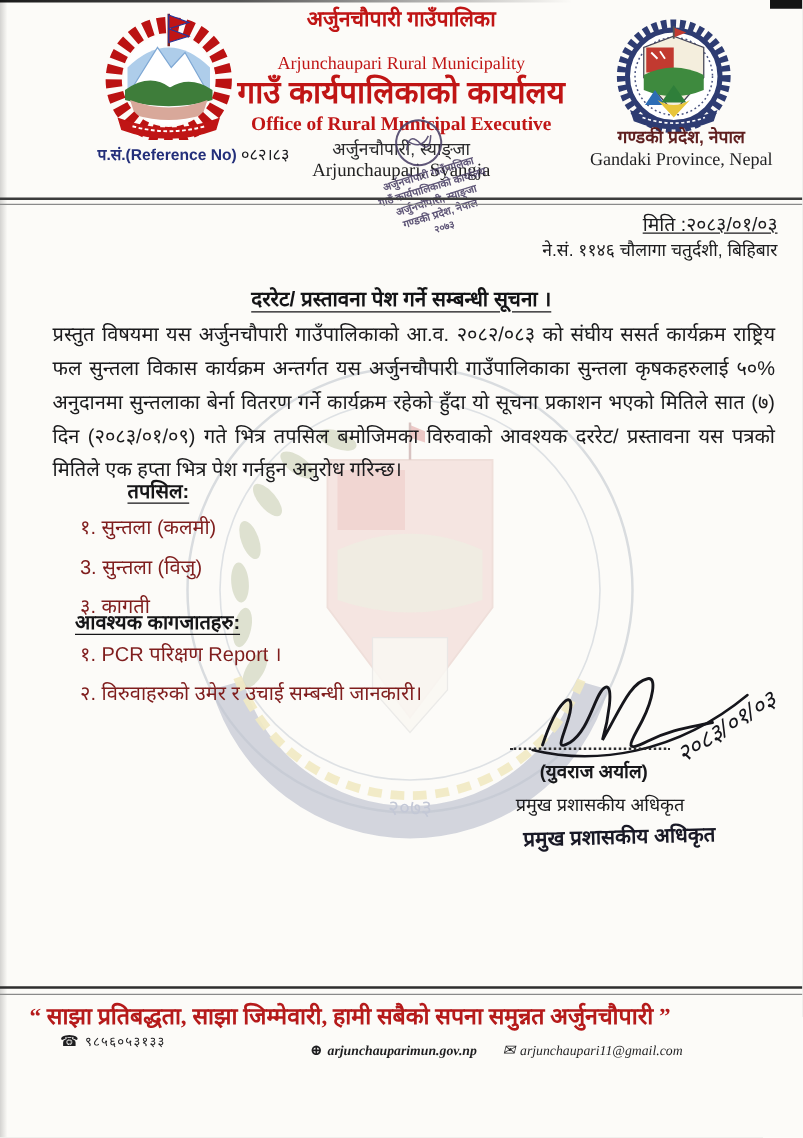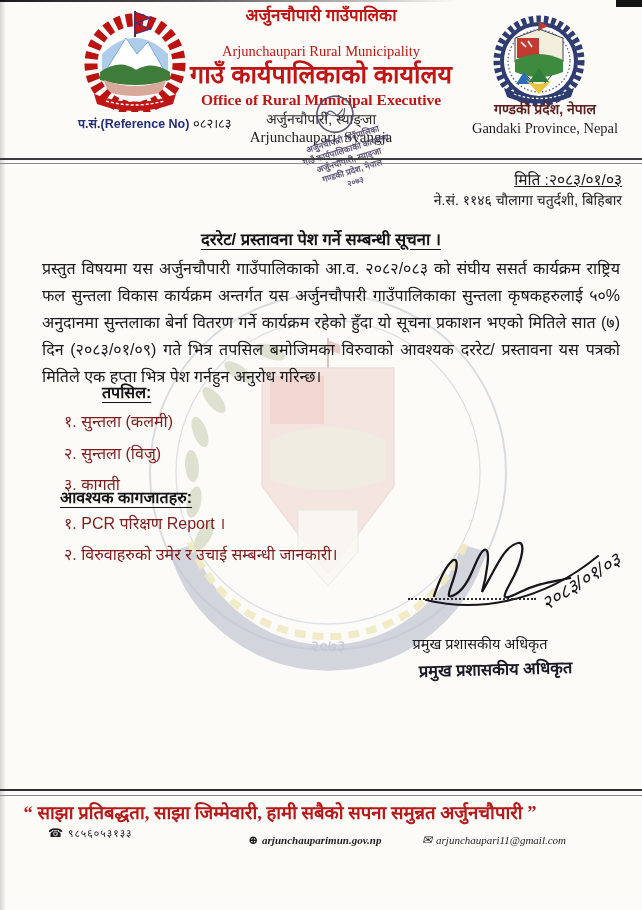--- a/index.html
+++ b/index.html
@@ -61,21 +61,21 @@
   
   .watermark{left:142px;top:280px;opacity:.30;pointer-events:none;}
 
   
   .rule-footer{left:0;top:789px;width:642px;height:4px;border-top:2px solid #2e2e2e;border-bottom:1px solid #8a8a8a;}
   .quote{left:0;top:799px;width:560px;text-align:center;font-size:18.5px;font-weight:bold;color:#b51a1a;font-family:"Liberation Serif","DejaVu Serif",serif;}
   .contact{font-size:11px;color:#1e1e20;white-space:nowrap;}
   .contact .ic{font-size:12px;margin-right:4px;}
   .contact-phone{left:48px;top:826px;font-size:10.5px;letter-spacing:1px;}
   .contact-web{left:248px;top:833px;font-weight:bold;font-style:italic;font-family:"Liberation Serif","DejaVu Serif",serif;}
-  .contact-email{left:422px;top:833px;font-style:italic;font-family:"Liberation Serif","DejaVu Serif",serif;}
+  .contact-email{left:402px;top:833px;font-style:italic;font-family:"Liberation Serif","DejaVu Serif",serif;}
 </style>
 </head>
 <body>
 
 <div class="page">
 
   <div class="abs scan-top"></div>
   <div class="abs scan-corner"></div>
   <div class="abs scan-left"></div>
 
@@ -171,33 +171,34 @@
   <div class="abs dateline2">ने.सं. ११४६ चौलागा चतुर्दशी, बिहिबार</div>
 
   <div class="abs subject">
     <span>दररेट/ प्रस्तावना पेश गर्ने सम्बन्धी सूचना ।</span>
   </div>
 
   <div class="abs bodypara">प्रस्तुत विषयमा यस अर्जुनचौपारी गाउँपालिकाको आ.व. २०८२/०८३ को संघीय ससर्त कार्यक्रम राष्ट्रिय फल सुन्तला विकास कार्यक्रम अन्तर्गत यस अर्जुनचौपारी गाउँपालिकाका सुन्तला कृषकहरुलाई ५०% अनुदानमा सुन्तलाका बेर्ना वितरण गर्ने कार्यक्रम रहेको हुँदा यो सूचना प्रकाशन भएको मितिले सात (७) दिन (२०८३/०१/०९) गते भित्र तपसिल बमोजिमका विरुवाको आवश्यक दररेट/ प्रस्तावना यस पत्रको मितिले एक हप्ता भित्र पेश गर्नहुन अनुरोध गरिन्छ।</div>
 
   <div class="abs sec-heading" style="left:60px;top:381px;margin-left:42px;">तपसिल:</div>
   <div class="abs list-item" style="left:64px;top:410px;">१. सुन्तला (कलमी)</div>
-  <div class="abs list-item" style="left:64px;top:442px;">२. सुन्तला (विजु)</div>
+  <div class="abs list-item" style="left:64px;top:442px;">3. सुन्तला (विजु)</div>
   <div class="abs list-item" style="left:64px;top:473px;">३. कागती</div>
 
   <div class="abs sec-heading" style="left:60px;top:486px;">आवश्यक कागजातहरु:</div>
   <div class="abs list-item" style="left:64px;top:512px;">१. PCR परिक्षण Report ।</div>
   <div class="abs list-item" style="left:64px;top:543px;">२. विरुवाहरुको उमेर र उचाई सम्बन्धी जानकारी।</div>
 
   <svg class="abs sig-svg" width="185" height="75" viewBox="0 0 185 75">
     <path d="M14,58 C26,22 40,12 36,32 C32,50 22,64 36,56 C52,46 56,16 64,12 C72,8 66,40 62,54 C76,30 84,8 98,5 C106,3 102,22 94,38 C86,54 76,66 98,55 C118,45 132,44 150,40" fill="none" stroke="#16161c" stroke-width="2.3" stroke-linecap="round"></path>
     <path d="M6,62 C55,74 120,66 178,18" fill="none" stroke="#16161c" stroke-width="2" stroke-linecap="round"></path>
   </svg>
   <div class="abs sig-date">२०८३/०१/०३</div>
   <div class="abs sig-dots"></div>
+  <div class="abs sig-name">(युवराज अर्याल)</div>
   <div class="abs sig-title">प्रमुख प्रशासकीय अधिकृत</div>
   <div class="abs sig-stamp-title">प्रमुख प्रशासकीय अधिकृत</div>
 
   <div class="abs rule-footer"></div>
   <div class="abs quote">“ साझा प्रतिबद्धता, साझा जिम्मेवारी, हामी सबैको सपना समुन्नत अर्जुनचौपारी ”</div>
 
   <div class="abs contact contact-phone">
     <span class="ic">☎</span><span>९८५६०५३१३३</span>
   </div>
   <div class="abs contact contact-web">

